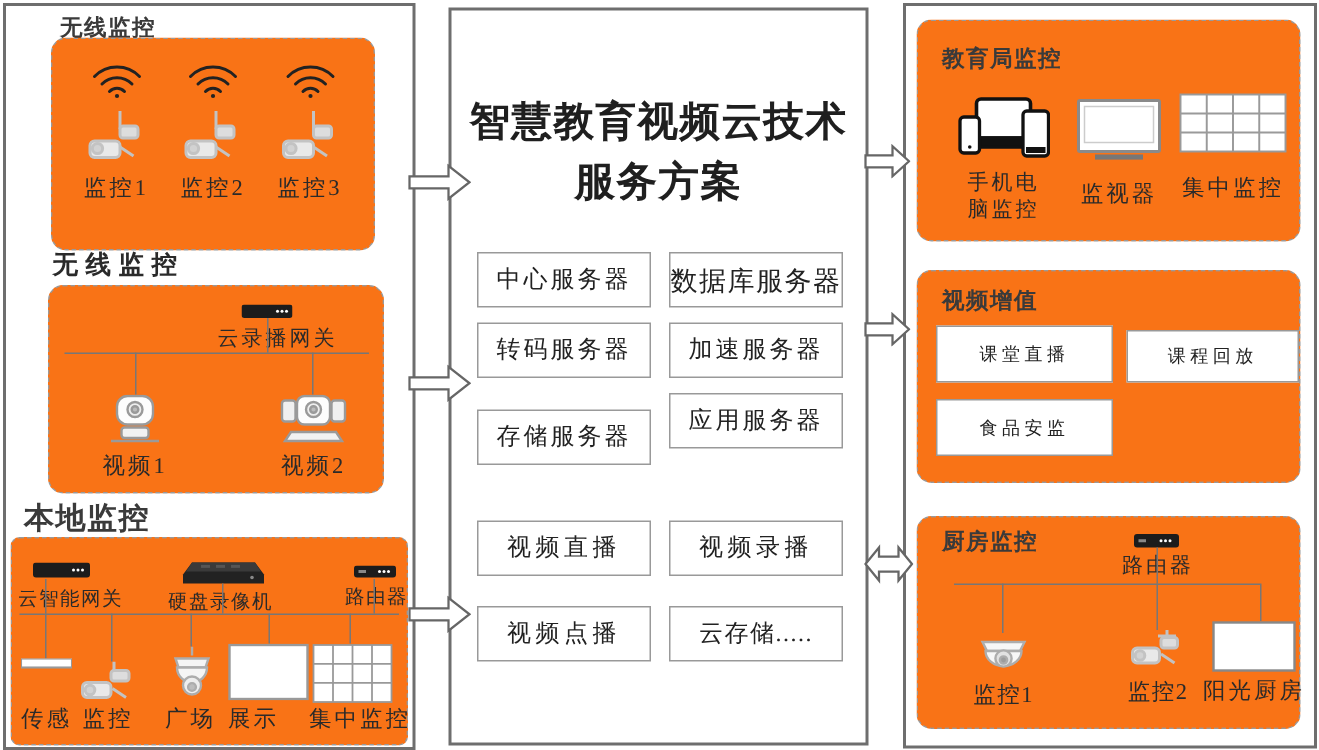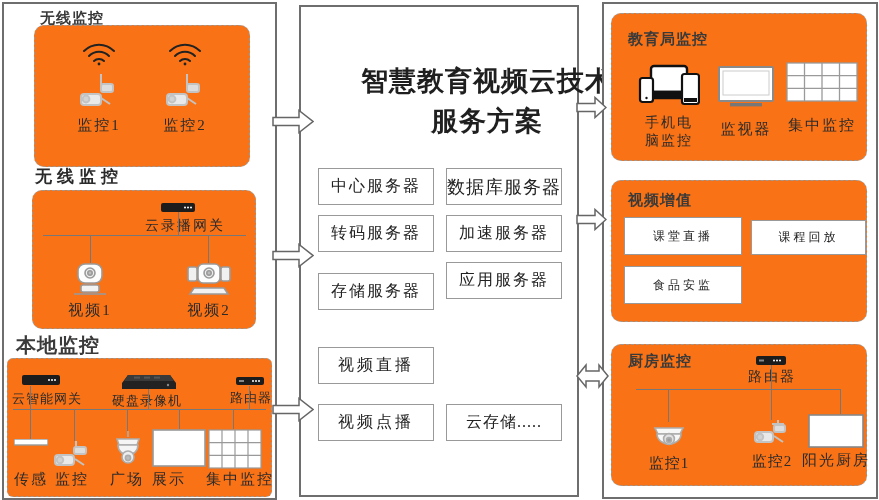--- a/index.html
+++ b/index.html
@@ -12,21 +12,21 @@
   .kai{font-family:"Liberation Serif",serif;color:#2a2a2a;}
   .hline{position:absolute;height:1px;background:#777;}
   .vline{position:absolute;width:1px;background:#777;}
   .node-col{position:absolute;display:flex;flex-direction:column;align-items:center;}
   .cap{font-family:"Liberation Serif",serif;color:#2a2a2a;letter-spacing:2px;font-size:14px;white-space:nowrap;}
   .srv-box{position:absolute;border:1px solid #999;background:#fff;display:flex;align-items:center;justify-content:center;
            font-family:"Liberation Serif",serif;color:#222;font-size:16px;letter-spacing:2px;white-space:nowrap;}
   .val-box{position:absolute;border:1px solid #999;background:#fff;display:flex;align-items:center;justify-content:center;
            font-family:"Liberation Serif",serif;color:#222;font-size:12px;letter-spacing:3px;white-space:nowrap;}
   .title{position:absolute;width:100%;text-align:center;font-size:27px;font-weight:600;color:#1f1f1f;
-         letter-spacing:1px;line-height:37px;margin-left:48px;}
+         letter-spacing:1px;line-height:37px;}
   .arrow{position:absolute;}
   svg{display:block;}
   .pre{white-space:pre-line;text-align:center;line-height:1.25;}
 </style>
 </head>
 <body>
 
 <div id="stage">
 
   <div class="panel" style="left:2px;top:2px;width:271px;height:494px;">
@@ -76,20 +76,45 @@
                   <path d="M24 2 v12"></path>
                   <path d="M24 14 l8 4"></path>
                   <rect x="24" y="12" width="12" height="8" rx="2" fill="#ddd" stroke="#c3c3c3"></rect>
                   <rect x="4" y="22" width="20" height="11" rx="3" fill="#e9e9e9"></rect>
                   <circle cx="9" cy="27" r="3.4" fill="#d2d2d2"></circle>
                   <path d="M24 26 l9 6"></path>
                 </g>
               </svg>
           </span>
           <span class="cap" style="font-size:15px;margin-top:4px;">监控2</span>
+        </div>
+        <div class="node-col" style="position:static;">
+          <span>
+            <svg width="36" height="24" viewBox="0 0 36 24">
+                <g fill="none" stroke="#222" stroke-width="2" stroke-linecap="round">
+                  <path d="M3 9 A 21 21 0 0 1 33 9"></path>
+                  <path d="M8 14 A 14 14 0 0 1 28 14"></path>
+                  <path d="M13 19 A 7 7 0 0 1 23 19"></path>
+                </g>
+                <circle cx="18" cy="22" r="1.4" fill="#222"></circle>
+              </svg>
+          </span>
+          <span style="margin-top:6px;">
+            <svg width="44" height="40" viewBox="0 0 44 40">
+                <g stroke="#c3c3c3" fill="none" stroke-width="2">
+                  <path d="M24 2 v12"></path>
+                  <path d="M24 14 l8 4"></path>
+                  <rect x="24" y="12" width="12" height="8" rx="2" fill="#ddd" stroke="#c3c3c3"></rect>
+                  <rect x="4" y="22" width="20" height="11" rx="3" fill="#e9e9e9"></rect>
+                  <circle cx="9" cy="27" r="3.4" fill="#d2d2d2"></circle>
+                  <path d="M24 26 l9 6"></path>
+                </g>
+              </svg>
+          </span>
+          <span class="cap" style="font-size:15px;margin-top:4px;">监控3</span>
         </div>
       </div>
     </div>
 
     <div class="abs kai" style="left:31px;top:161px;font-size:17px;letter-spacing:5px;font-weight:600;">无线监控</div>
     <div class="dashed-box" style="left:28px;top:186px;width:222px;height:137px;">
       <span class="abs" style="left:128px;top:12px;">
         <svg width="34" height="10" viewBox="0 0 34 10">
             <rect x="0" y="0" width="34" height="9" rx="2" fill="#1c1c1c"></rect>
             <circle cx="24" cy="4.5" r="1" fill="#fff"></circle>
@@ -233,20 +258,21 @@
     <div class="title" style="top:96px;">服务方案</div>
 
     <div class="srv-box" style="left:17px;top:161px;width:114px;height:35px;font-family:Liberation Serif, serif;">中心服务器</div>
     <div class="srv-box" style="left:145px;top:161px;width:114px;height:35px;font-size:18px;letter-spacing:1px;">数据库服务器</div>
     <div class="srv-box" style="left:17px;top:208px;width:114px;height:35px;">转码服务器</div>
     <div class="srv-box" style="left:145px;top:208px;width:114px;height:35px;">加速服务器</div>
     <div class="srv-box" style="left:17px;top:255px;width:114px;height:35px;margin-top:11px;">存储服务器</div>
     <div class="srv-box" style="left:145px;top:255px;width:114px;height:35px;">应用服务器</div>
 
     <div class="srv-box" style="left:17px;top:340px;width:114px;height:35px;letter-spacing:3px;">视频直播</div>
+    <div class="srv-box" style="left:145px;top:340px;width:114px;height:35px;letter-spacing:3px;">视频录播</div>
     <div class="srv-box" style="left:17px;top:397px;width:114px;height:35px;letter-spacing:3px;">视频点播</div>
     <div class="srv-box" style="left:145px;top:397px;width:114px;height:35px;letter-spacing:1px;">云存储.....</div>
   </div>
 
   <div class="panel" style="left:602px;top:2px;width:272px;height:493px;">
 
     <div class="dashed-box" style="left:7px;top:9px;width:254px;height:146px;">
       <div class="abs sec-label" style="left:16px;top:16px;font-size:15px;">教育局监控</div>
       <div class="node-col" style="left:22px;top:48px;width:70px;">
         <span>

